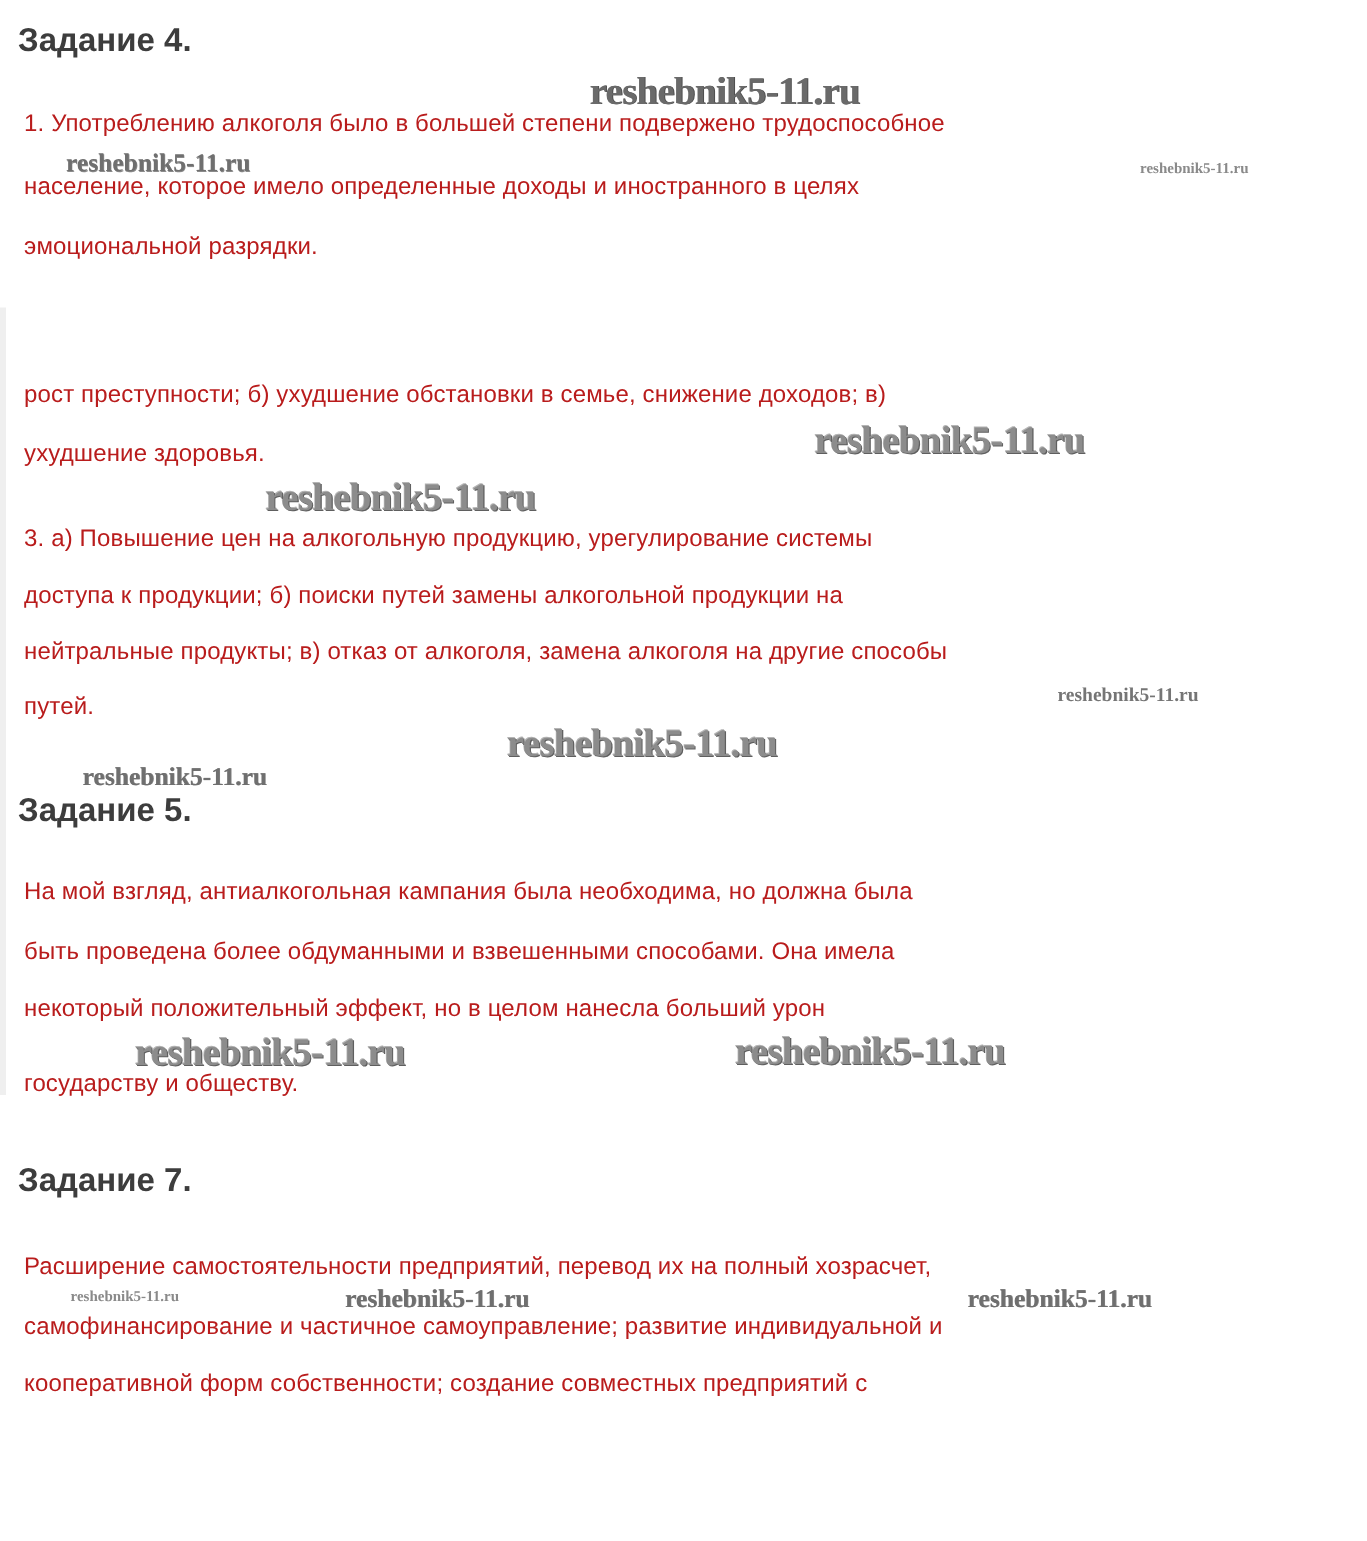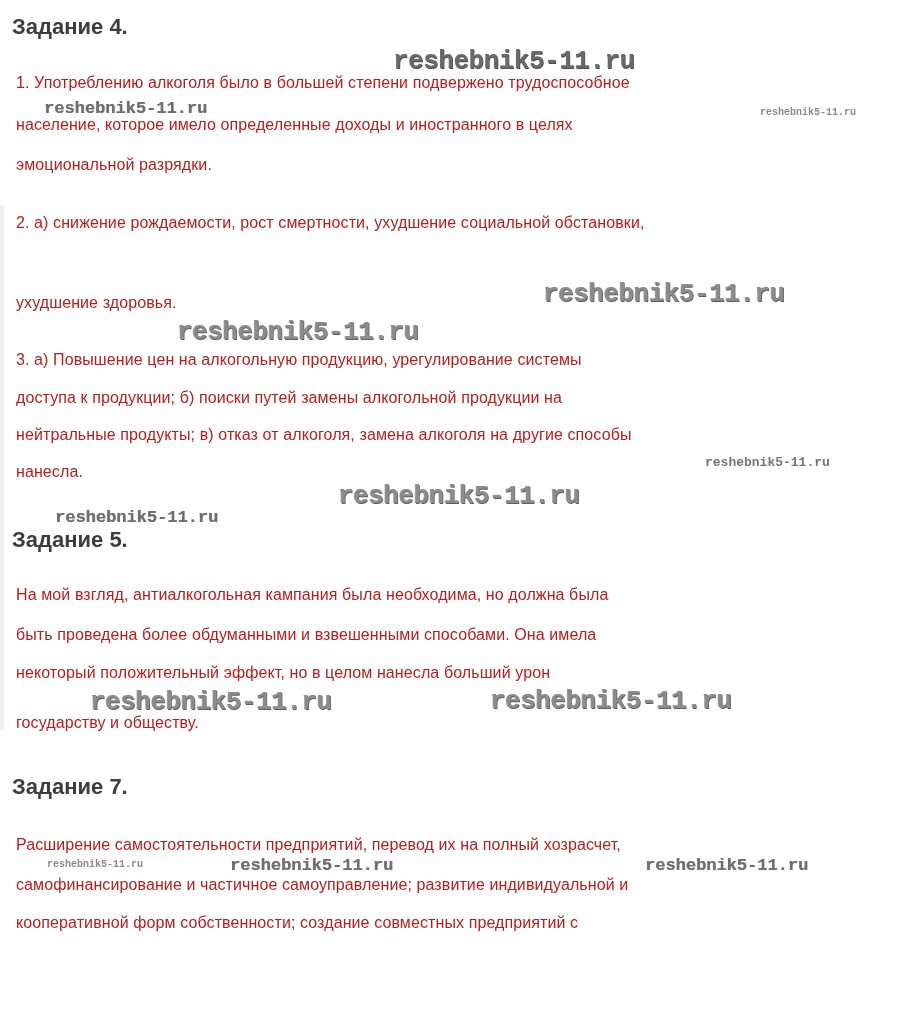--- a/index.html
+++ b/index.html
@@ -31,21 +31,21 @@
     position: absolute;
     left: 16px;
     font-size: 16px;
     color: #b91c1c;
     white-space: nowrap;
     line-height: 1;
     letter-spacing: 0.1px;
   }
   .wm {
     position: absolute;
-    font-family: Liberation Mono, monospace;
+    font-family: Liberation Serif, serif;
     font-weight: bold;
     white-space: nowrap;
     line-height: 1;
   }
   .wm-lg {
     font-size: 26px;
     letter-spacing: -0.5px;
     color: #8c8c8c;
     text-shadow: 0.7px 0.7px 0 #5f5f5f, -0.5px -0.5px 0 #b5b5b5;
   }
@@ -63,27 +63,27 @@
 <div class="page">
 
   <div class="edge-artifact"></div>
 
   <h2 class="heading" style="top:16px">Задание 4.</h2>
 
   <div class="line" style="top:75px">1. Употреблению алкоголя было в большей степени подвержено трудоспособное</div>
   <div class="line" style="top:117px">население, которое имело определенные доходы и иностранного в целях</div>
   <div class="line" style="top:157px">эмоциональной разрядки.</div>
 
-  <div class="line" style="top:215px">2. а) снижение рождаемости, рост смертности, ухудшение социальной обстановки,</div>
+  <div class="line" style="top:256px">рост преступности; б) ухудшение обстановки в семье, снижение доходов; в)</div>
   <div class="line" style="top:295px">ухудшение здоровья.</div>
 
   <div class="line" style="top:352px">3. а) Повышение цен на алкогольную продукцию, урегулирование системы</div>
   <div class="line" style="top:390px">доступа к продукции; б) поиски путей замены алкогольной продукции на</div>
   <div class="line" style="top:427px">нейтральные продукты; в) отказ от алкоголя, замена алкоголя на другие способы</div>
-  <div class="line" style="top:464px">нанесла.</div>
+  <div class="line" style="top:464px">путей.</div>
 
   <h2 class="heading" style="top:529px">Задание 5.</h2>
 
   <div class="line" style="top:627px">быть проведена более обдуманными и взвешенными способами. Она имела</div>
   <div class="line" style="top:587px">На мой взгляд, антиалкогольная кампания была необходима, но должна была</div>
   <div class="line" style="top:715px">государству и обществу.</div>
   <div class="line" style="top:665px">некоторый положительный эффект, но в целом нанесла больший урон</div>
 
   <h2 class="heading" style="top:776px">Задание 7.</h2>
 

